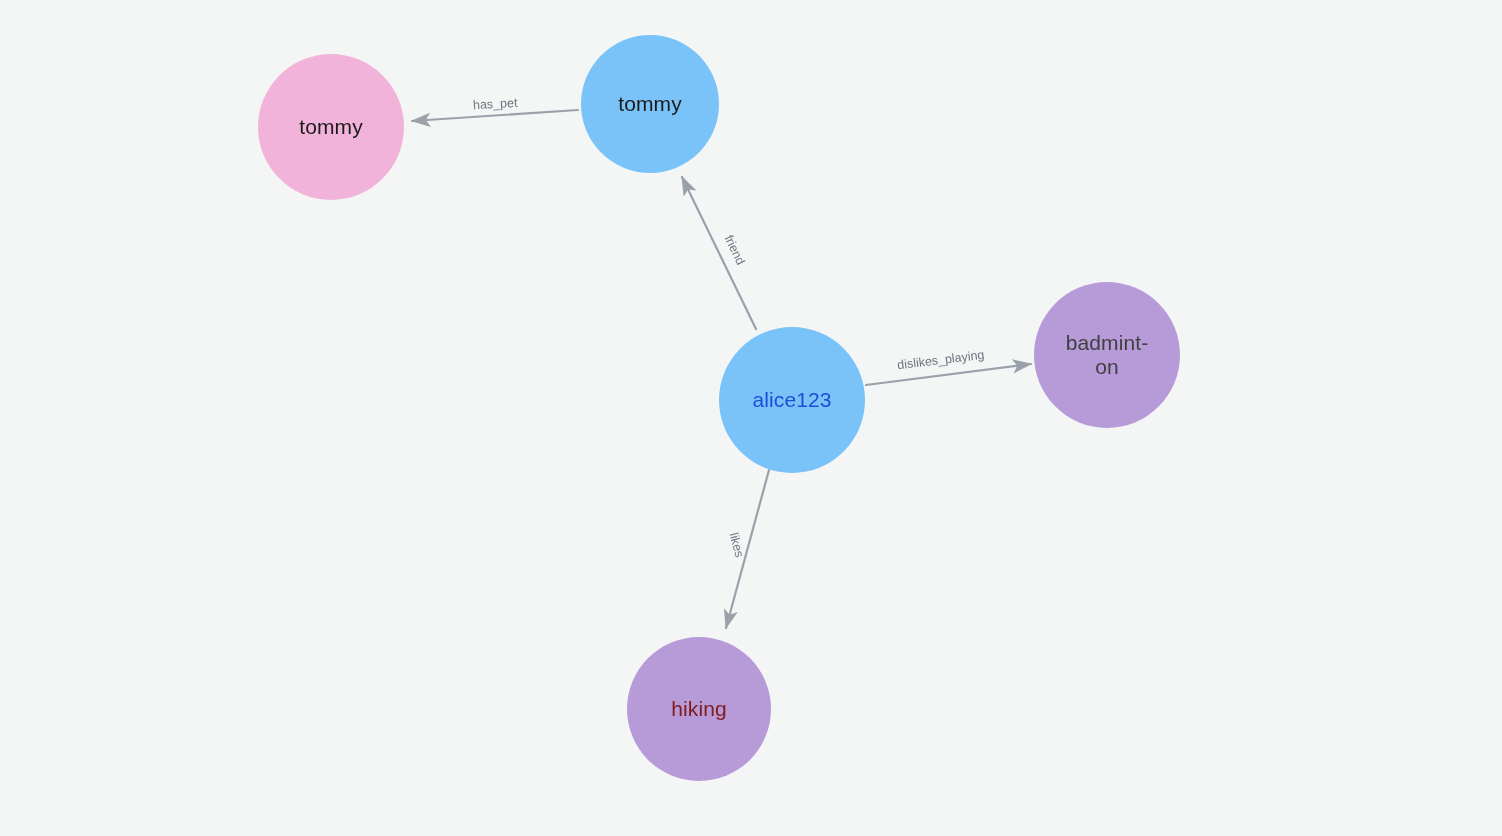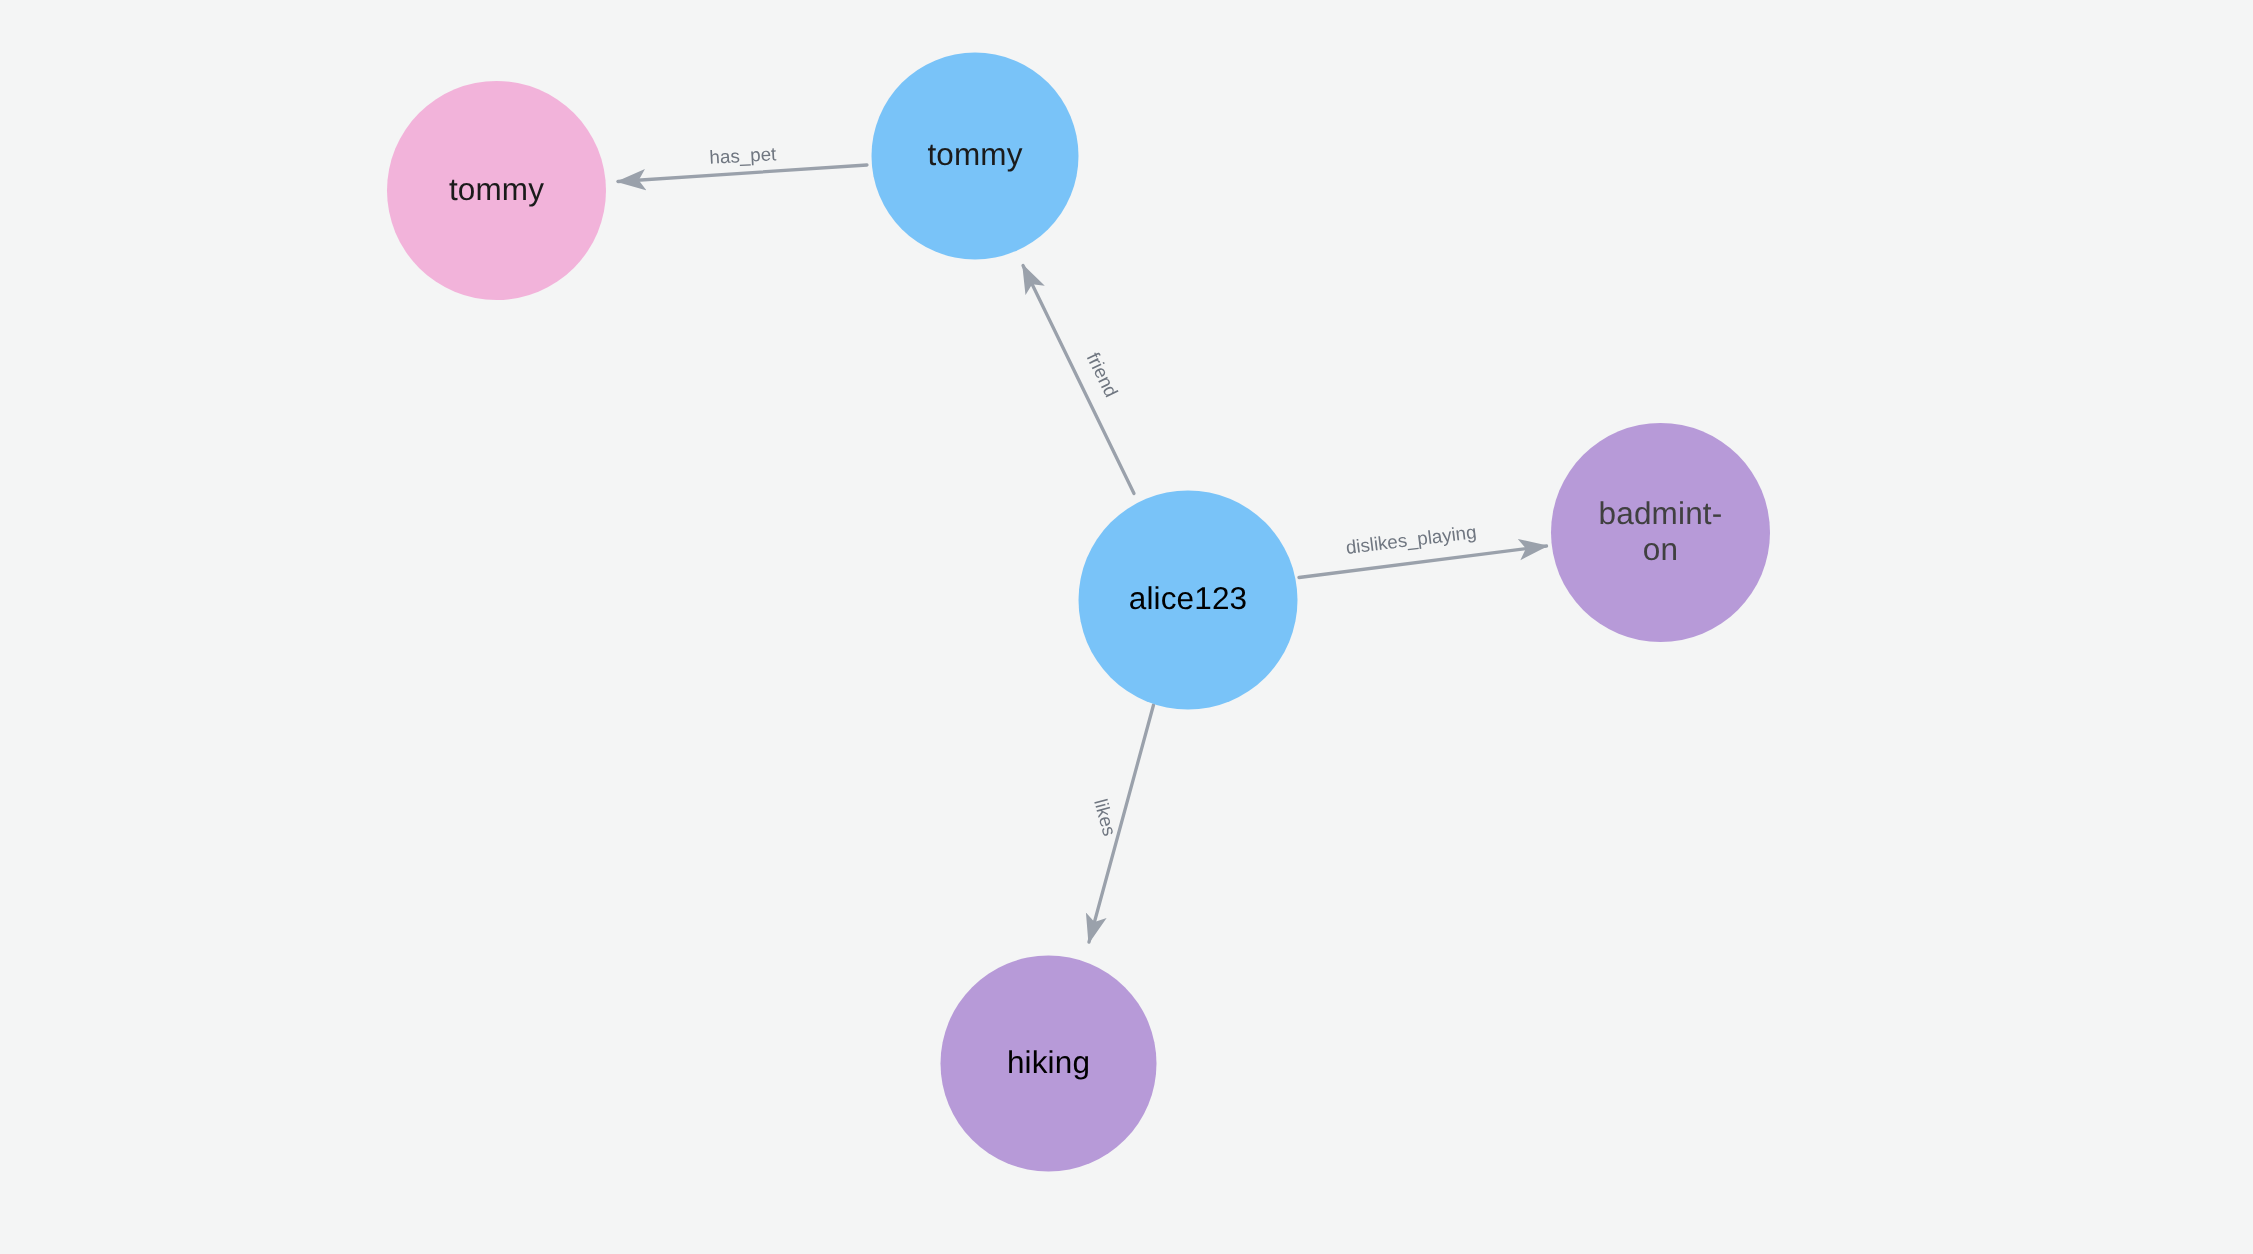--- a/index.html
+++ b/index.html
@@ -75,28 +75,28 @@
       </g>
   </svg>
 
   <div id="node-layer">
       <div class="graph-node" style="left: 258px; top: 54px; width: 146px; height: 146px; background: rgb(242, 179, 218); font-size: 21px; color: rgb(27, 27, 27);">
         <span class="node-label">tommy</span>
       </div>
       <div class="graph-node" style="left: 581px; top: 35px; width: 138px; height: 138px; background: rgb(121, 195, 248); font-size: 21px; color: rgb(27, 27, 27);">
         <span class="node-label">tommy</span>
       </div>
-      <div class="graph-node" style="left: 719px; top: 327px; width: 146px; height: 146px; background: rgb(121, 195, 248); font-size: 21px; color: #000000;">
+      <div class="graph-node" style="left: 719px; top: 327px; width: 146px; height: 146px; background: rgb(121, 195, 248); font-size: 21px; color: #1d4ed8;">
         <span class="node-label">alice123</span>
       </div>
       <div class="graph-node" style="left: 1034px; top: 282px; width: 146px; height: 146px; background: rgb(183, 154, 216); font-size: 21px; color: #404040;">
         <span class="node-label">badmint-
 on</span>
       </div>
-      <div class="graph-node" style="left: 627px; top: 637px; width: 144px; height: 144px; background: rgb(183, 154, 216); font-size: 21px; color: #000000;">
+      <div class="graph-node" style="left: 627px; top: 637px; width: 144px; height: 144px; background: rgb(183, 154, 216); font-size: 21px; color: #7f1d1d;">
         <span class="node-label">hiking</span>
       </div>
     </div>
   <div id="edge-label-layer">
       <div class="edge-label" style="color: rgb(111, 118, 128); left: 473px; top: 97px; transform: rotate(-3deg);">has_pet</div>
       <div class="edge-label" style="color: rgb(111, 118, 128); left: 718.5px; top: 243px; transform: rotate(64deg);">friend</div>
       <div class="edge-label" style="color: rgb(111, 118, 128); left: 897px; top: 353px; transform: rotate(-7deg);">dislikes_playing</div>
       <div class="edge-label" style="color: rgb(111, 118, 128); left: 723.5px; top: 538px; transform: rotate(75deg);">likes</div>
     </div>
 

